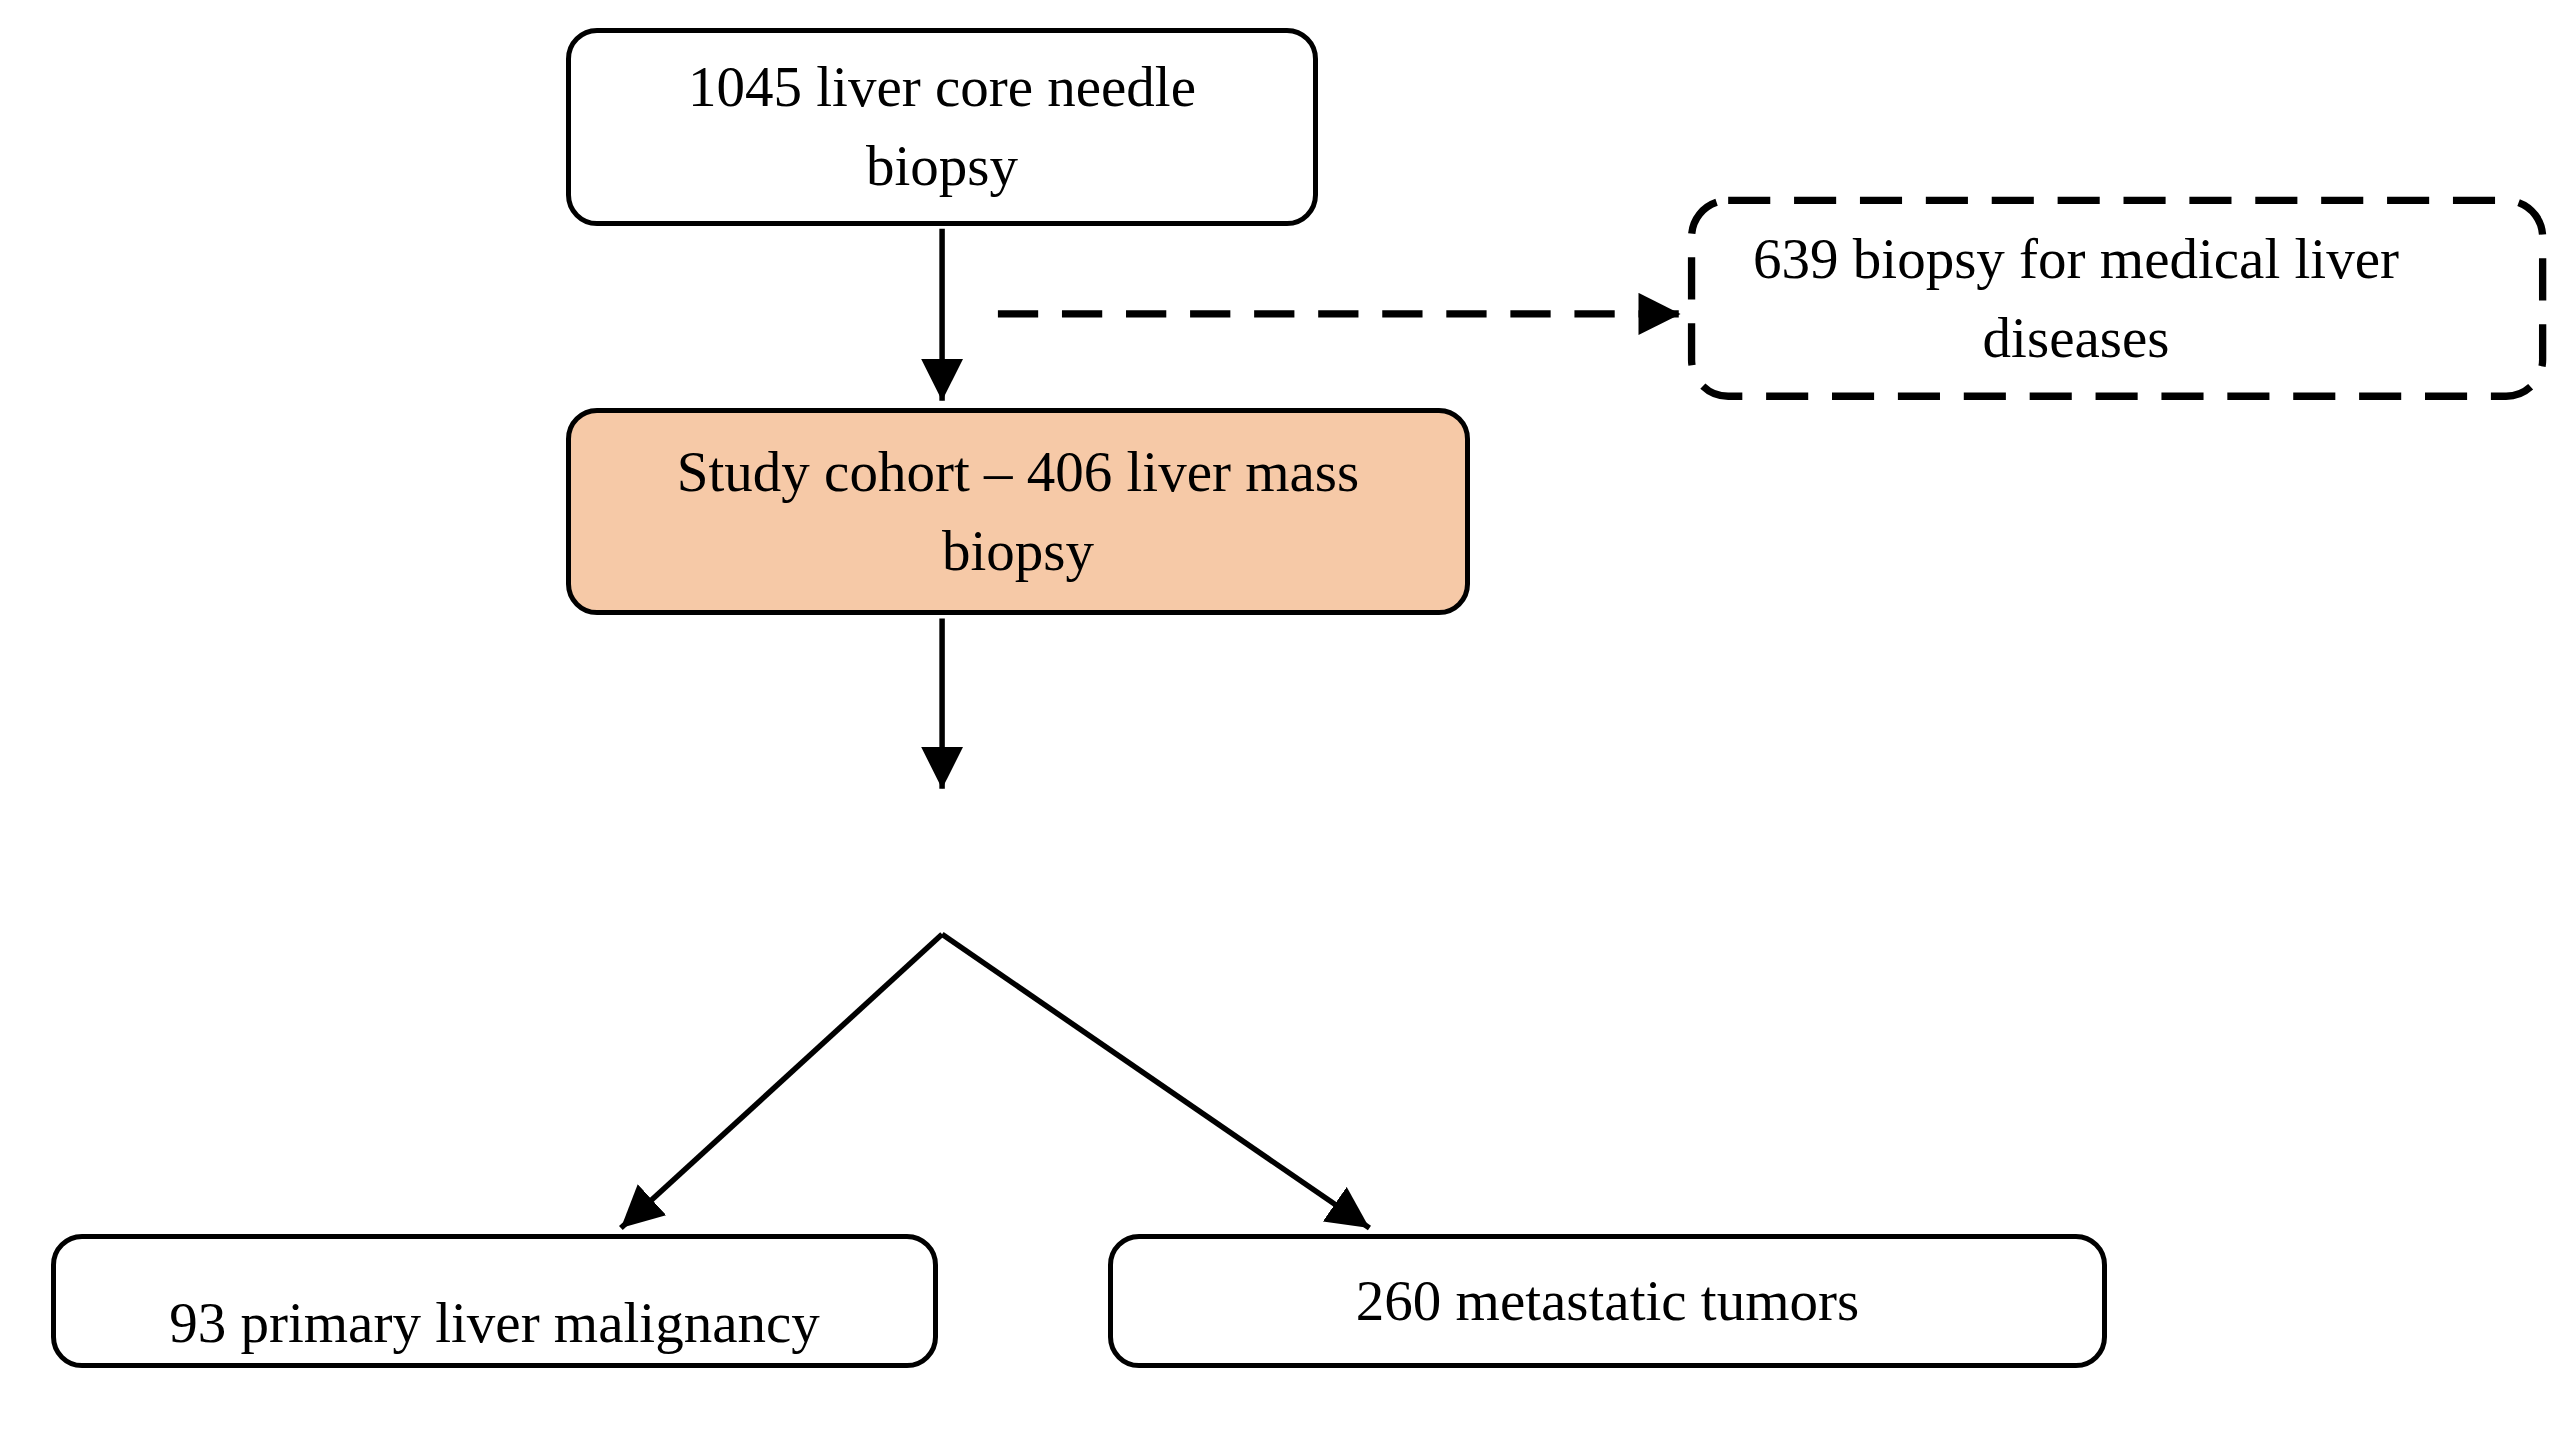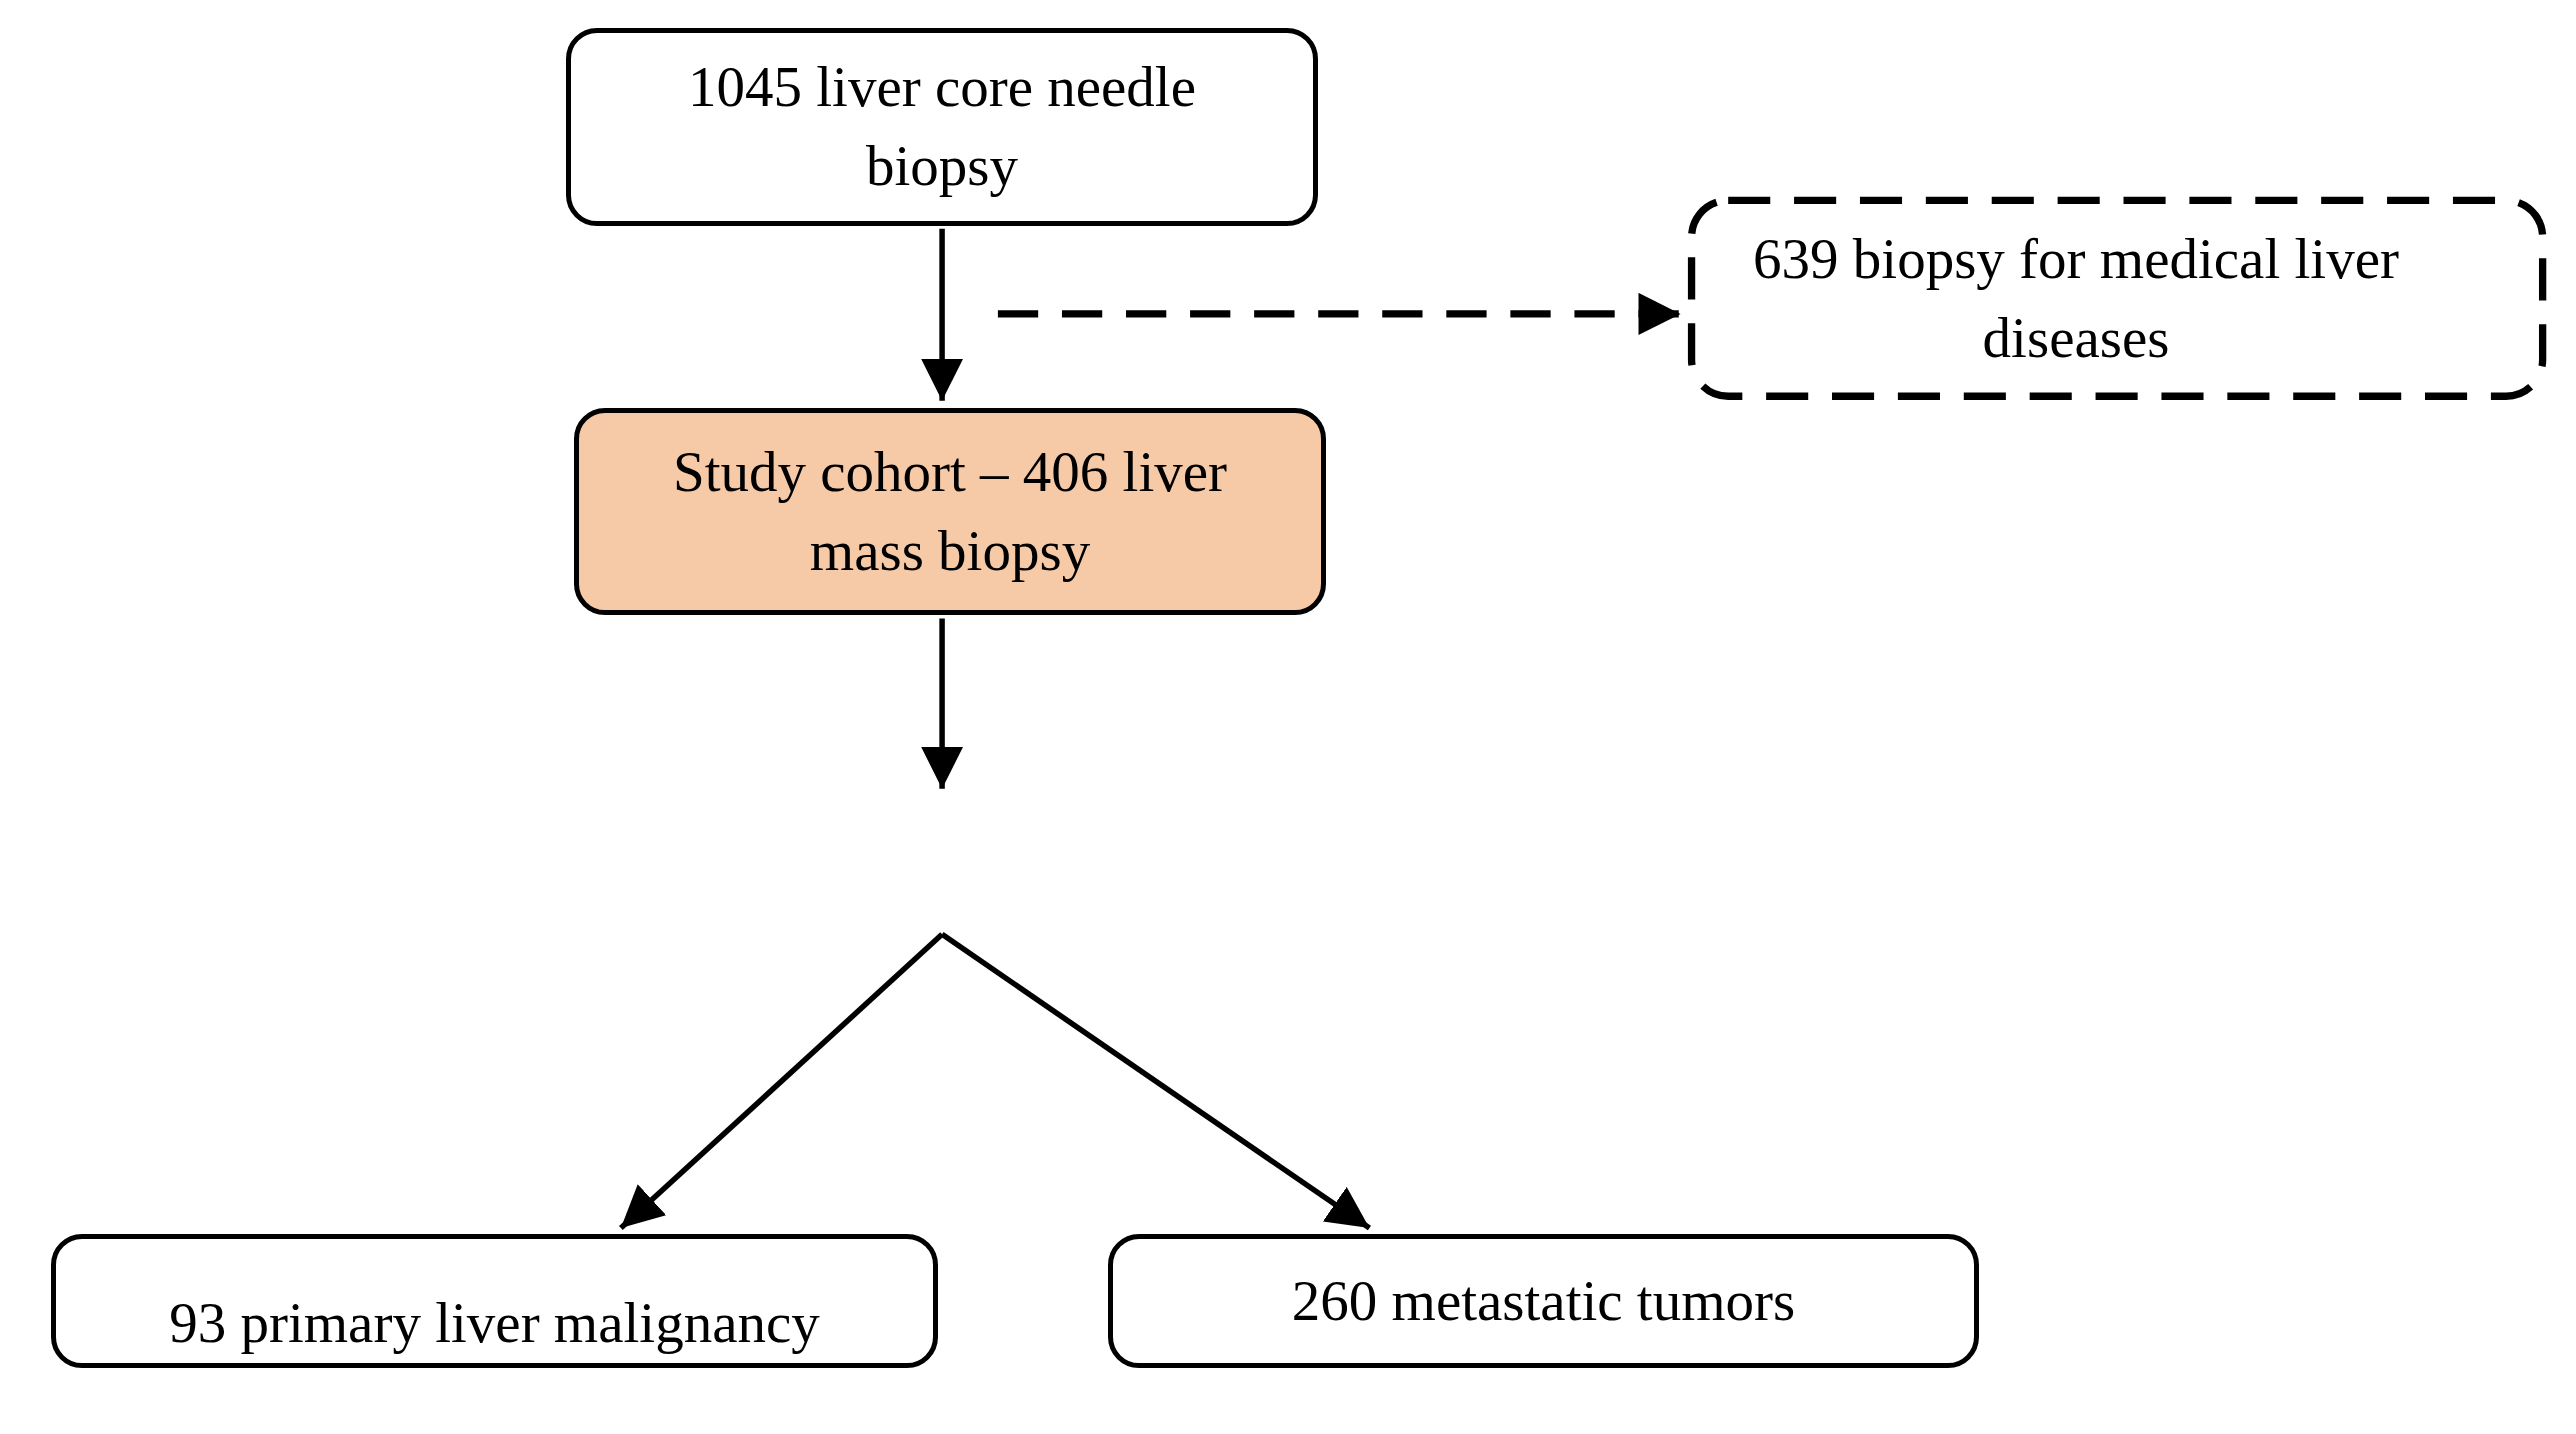--- a/index.html
+++ b/index.html
@@ -39,25 +39,25 @@
   .node .label {
     display: block;
   }
   
   .node.dashed {
     border: none;
     background: transparent;
     border-radius: 0;
   }
   #node-total      { left: 566px;  top: 27.5px;   width: 752px; height: 198px; padding: 0 66px; justify-content: center; }
-  #node-cohort     { left: 566px;  top: 408px;  width: 752px; height: 207px; padding: 0 66px; margin-left: 8px; }
+  #node-cohort     { left: 566px;  top: 408px;  width: 904px; height: 207px; padding: 0 66px; }
   #node-malignant  { left: 566px;  top: 796px;  width: 752px; height: 137px; padding: 0 22px; }
   #node-excluded   { left: 1646px; top: 196px;  width: 860px; height: 205px; padding: 0 60px; }
   #node-primary    { left: 51px;   top: 1234px; width: 887px; height: 134px; padding: 0 22px; align-items: flex-end; }
-  #node-metastatic { left: 1108px; top: 1234px; width: 871px; height: 134px; padding: 0 8px; }
+  #node-metastatic { left: 1108px; top: 1234px; width: 999px; height: 134px; padding: 0 8px; }
 </style>
 </head>
 <body>
 
 <div id="canvas">
 
   <svg id="connectors" viewBox="0 0 2814 1567" xmlns="http://www.w3.org/2000/svg">
     <defs>
       <marker id="arrowhead" markerUnits="userSpaceOnUse" markerWidth="52" markerHeight="46" refX="46" refY="23" orient="auto">
         <polygon points="0,0 46,23 0,46" fill="#000000"></polygon>

